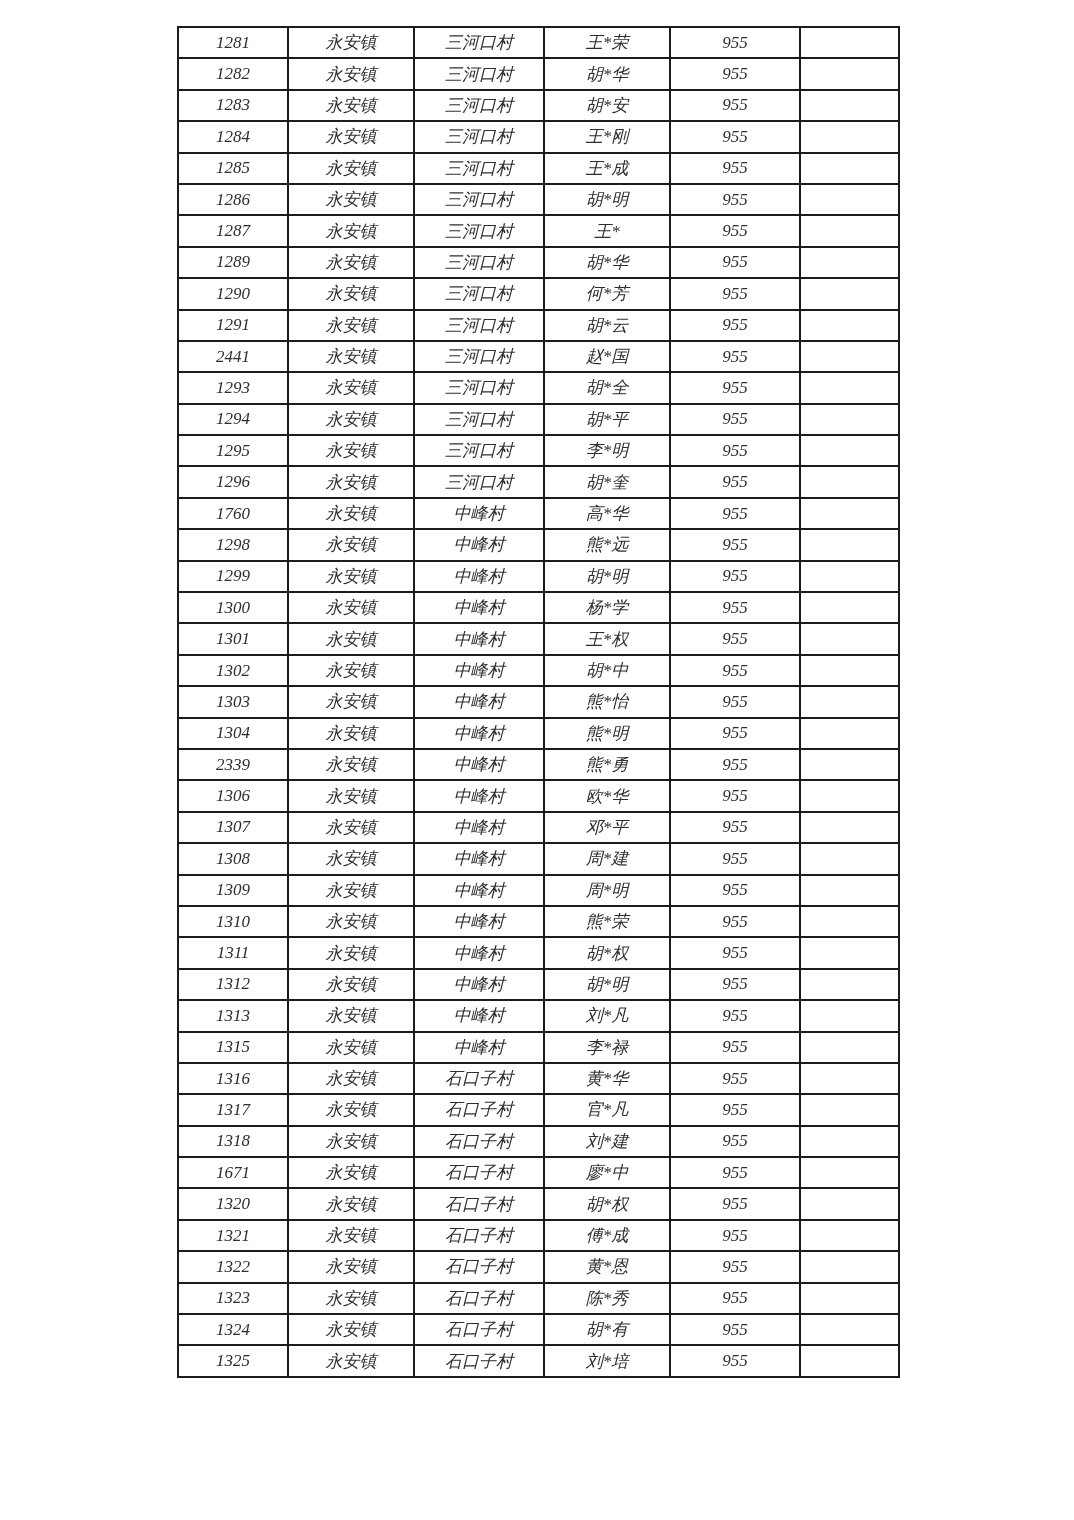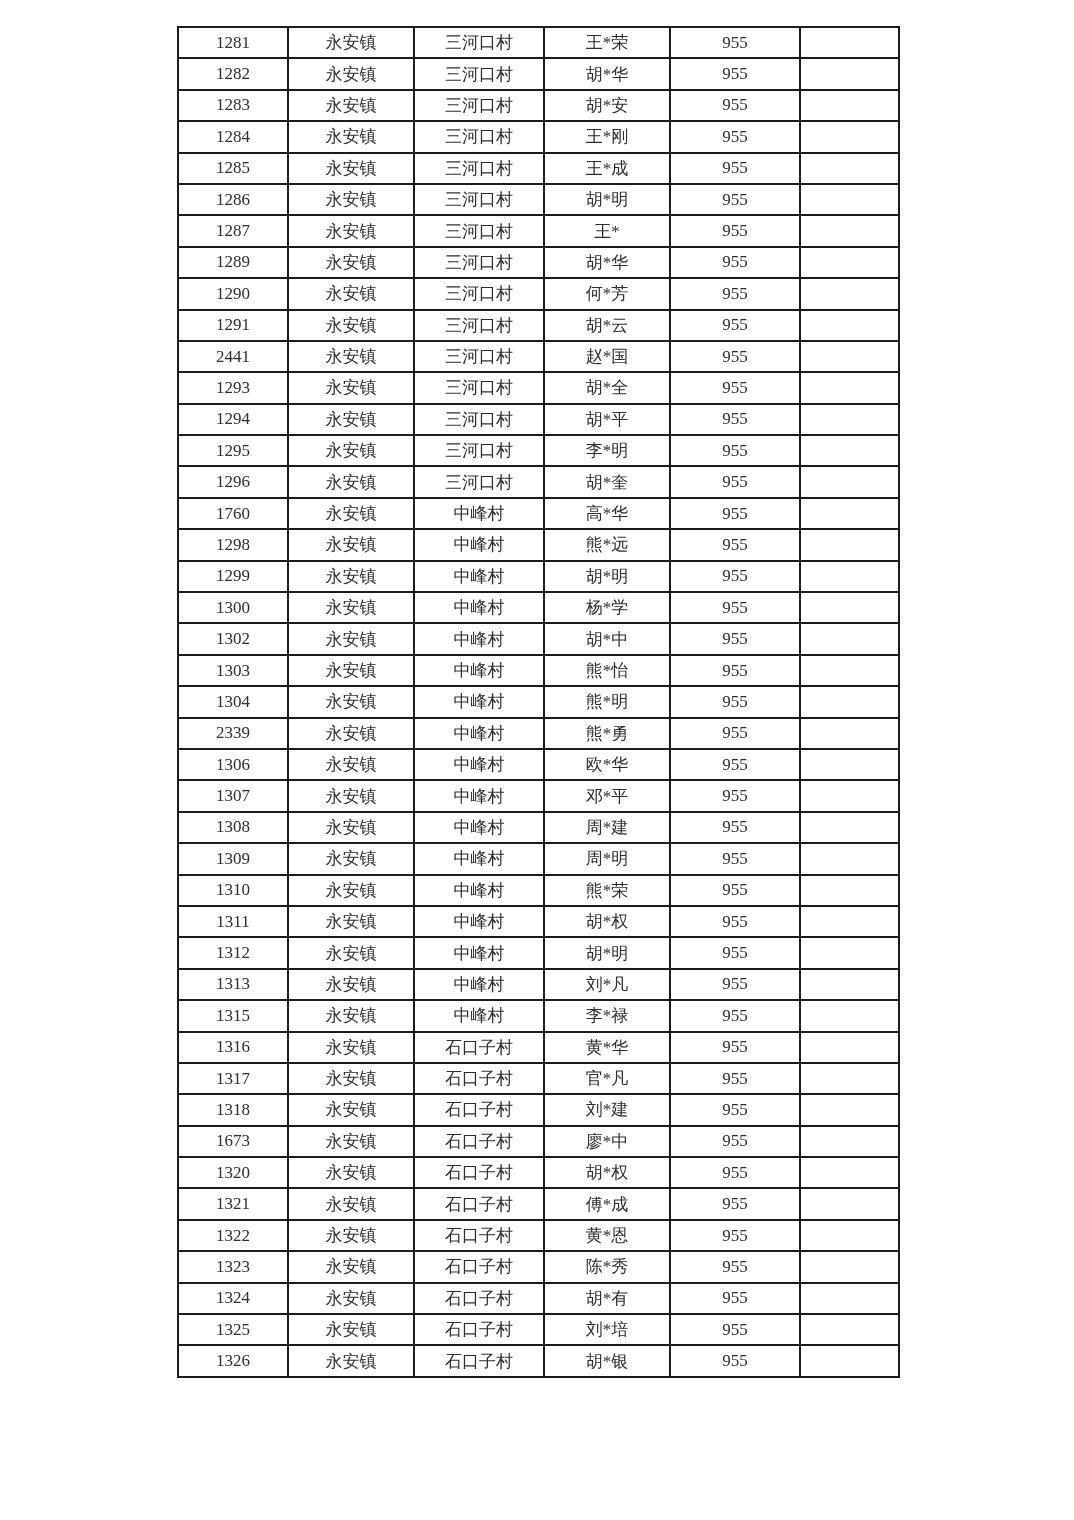--- a/index.html
+++ b/index.html
@@ -14,20 +14,21 @@
     height: 1520px;
     background: #ffffff;
     overflow: hidden;
   }
   table.roster {
     position: absolute;
     left: 177px;
     top: 26px;
     border-collapse: collapse;
     table-layout: fixed;
+    font-style: italic;
   }
   table.roster td {
     border: 2px solid #1c1c1c;
     height: 29.4px;
     padding: 0 2px;
     text-align: center;
     vertical-align: middle;
     font-size: 17px;
     color: #2e2e2e;
     white-space: nowrap;
@@ -201,20 +202,28 @@
   </tr>
         <tr>
     <td>1300</td>
     <td>永安镇</td>
     <td>中峰村</td>
     <td>杨*学</td>
     <td>955</td>
     <td></td>
   </tr>
         <tr>
+    <td>1301</td>
+    <td>永安镇</td>
+    <td>中峰村</td>
+    <td>王*权</td>
+    <td>955</td>
+    <td></td>
+  </tr>
+        <tr>
     <td>1302</td>
     <td>永安镇</td>
     <td>中峰村</td>
     <td>胡*中</td>
     <td>955</td>
     <td></td>
   </tr>
         <tr>
     <td>1303</td>
     <td>永安镇</td>
@@ -329,21 +338,21 @@
   </tr>
         <tr>
     <td>1318</td>
     <td>永安镇</td>
     <td>石口子村</td>
     <td>刘*建</td>
     <td>955</td>
     <td></td>
   </tr>
         <tr>
-    <td>1673</td>
+    <td>1671</td>
     <td>永安镇</td>
     <td>石口子村</td>
     <td>廖*中</td>
     <td>955</td>
     <td></td>
   </tr>
         <tr>
     <td>1320</td>
     <td>永安镇</td>
     <td>石口子村</td>
@@ -381,26 +390,18 @@
     <td>石口子村</td>
     <td>胡*有</td>
     <td>955</td>
     <td></td>
   </tr>
         <tr>
     <td>1325</td>
     <td>永安镇</td>
     <td>石口子村</td>
     <td>刘*培</td>
-    <td>955</td>
-    <td></td>
-  </tr>
-        <tr>
-    <td>1326</td>
-    <td>永安镇</td>
-    <td>石口子村</td>
-    <td>胡*银</td>
     <td>955</td>
     <td></td>
   </tr>
       </tbody>
   </table>
 </div>
 
 </body></html>

